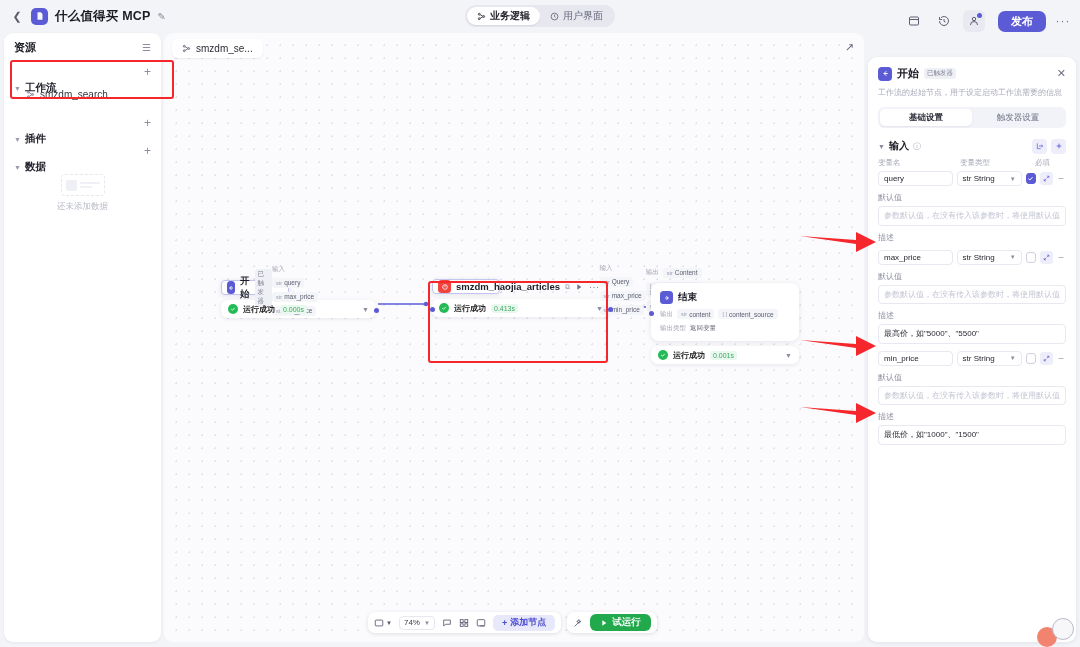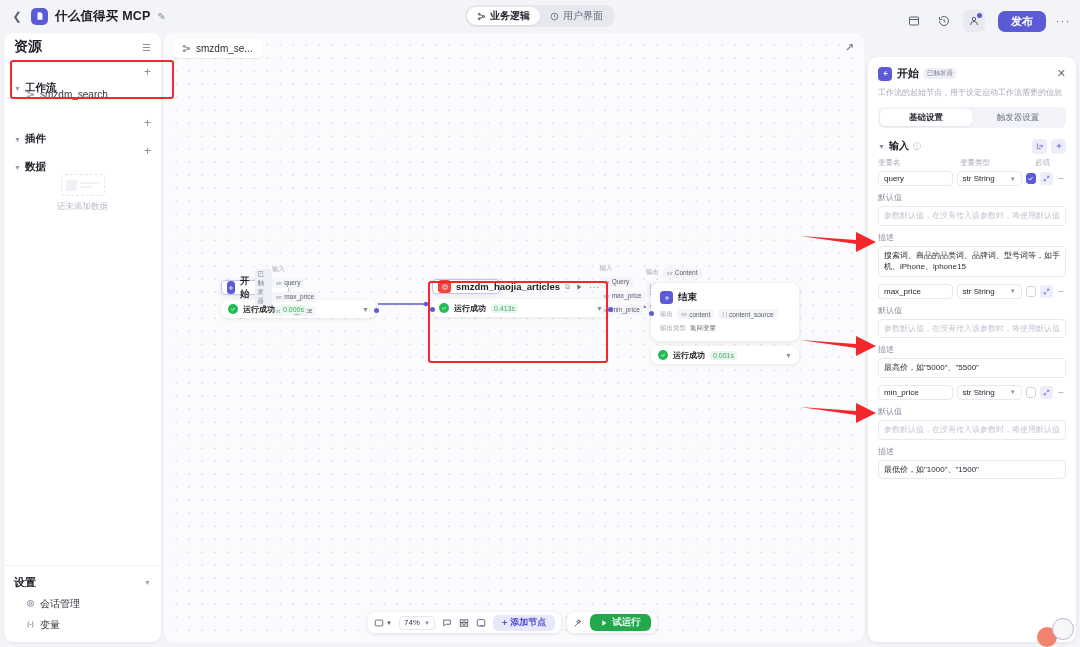--- a/index.html
+++ b/index.html
@@ -49,21 +49,21 @@
   .tb-more{ width:18px;height:22px;display:flex;align-items:center;justify-content:center;color:#7b7d90;
     font-size:12px; cursor:pointer; letter-spacing:1px;}
 
   
   .sidebar{
     position:absolute; left:4px; top:33px; width:157px; height:609px;
     background:#fff; border-radius:9px; box-shadow:0 1px 3px rgba(20,20,50,.06);
     display:flex; flex-direction:column;
   }
   .sb-head{ height:28px; display:flex;align-items:center; padding:0 10px; justify-content:space-between;}
-  .sb-head-t{font-size:14px;font-weight:700;color:#1d1e26;}
+  .sb-head-t{font-size:11px;font-weight:700;color:#1d1e26;}
   .sb-head-ic{color:#8b8da0;font-size:10px;cursor:pointer;}
   .sb-scroll{flex:1; overflow:hidden; position:relative;}
   .sb-sec{ padding:0 10px; }
   .sb-sec-head{ display:flex;align-items:center;height:22px; justify-content:space-between; }
   .sb-sec-l{display:flex;align-items:center;gap:4px;margin-top:32px;}
   .sb-caret{font-size:7px;color:#9a9cae;}
   .sb-sec-t{font-size:10.5px;font-weight:700;color:#22232c;}
   .sb-plus{color:#8b8da0;font-size:12px;cursor:pointer;line-height:1;}
   .sb-item{
     display:flex;align-items:center;gap:5px;height:19px;margin:2px 0 0 6px;padding:0 6px;
@@ -315,39 +315,20 @@
             <div class="sb-empty-lines">
                 <div class="sb-empty-ln"></div>
                 <div class="sb-empty-ln s"></div>
               </div>
           </div>
           <div class="sb-empty-t">还未添加数据</div>
         </div>
       </div>
     </div>
 
-    <div class="sb-foot">
-      <div class="sb-foot-head">
-        <span class="sb-foot-t">设置</span>
-        <span class="sb-caret">▼</span>
-      </div>
-      <div class="sb-item">
-        <svg viewBox="0 0 24 24" fill="none" stroke="currentColor" stroke-width="2">
-            <circle cx="12" cy="12" r="8"></circle>
-            <circle cx="12" cy="12" r="3"></circle>
-          </svg>
-        <span>会话管理</span>
-      </div>
-      <div class="sb-item">
-        <svg viewBox="0 0 24 24" fill="none" stroke="currentColor" stroke-width="2">
-            <path d="M7 4c-2 4-2 12 0 16M17 4c2 4 2 12 0 16M10 12h4"></path>
-          </svg>
-        <span>变量</span>
-      </div>
-    </div>
   </div>
 
   <div class="anno-box" style="left:10px; top:60px; width:164px; height:39px;"></div>
 
   <div class="canvas-wrap">
     <div class="canvas-tab">
       <svg viewBox="0 0 24 24" fill="none" stroke="currentColor" stroke-width="2.2">
           <circle cx="6" cy="6" r="2.4"></circle>
           <circle cx="6" cy="18" r="2.4"></circle>
           <circle cx="18" cy="12" r="2.4"></circle>
@@ -625,21 +606,20 @@
           <span class="mini">
             <svg viewBox="0 0 24 24" fill="none" stroke="currentColor" stroke-width="2.4">
                 <path d="M14 4h6v6M20 4l-7 7M10 20H4v-6M4 20l7-7"></path>
               </svg>
           </span>
           <span class="minus">−</span>
         </div>
         <div class="fld-lbl">默认值</div>
         <div class="fld ph">参数默认值，在没有传入该参数时，将使用默认值</div>
         <div class="fld-lbl">描述</div>
-        <div class="fld">搜索词、商品的品类词、品牌词、型号词等，如手机、iPhone、iphone15</div>
       </div>
 
       <div class="var-block">
         <div class="var-row">
           <span class="inp name">max_price</span>
           <span class="sel">
             <span>str String</span>
               <span class="cv">▼</span>
           </span>
           <span class="chk"></span>

